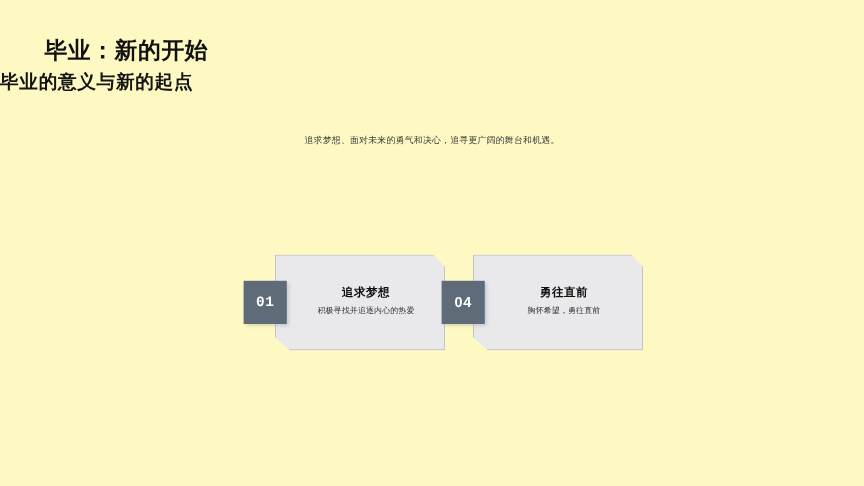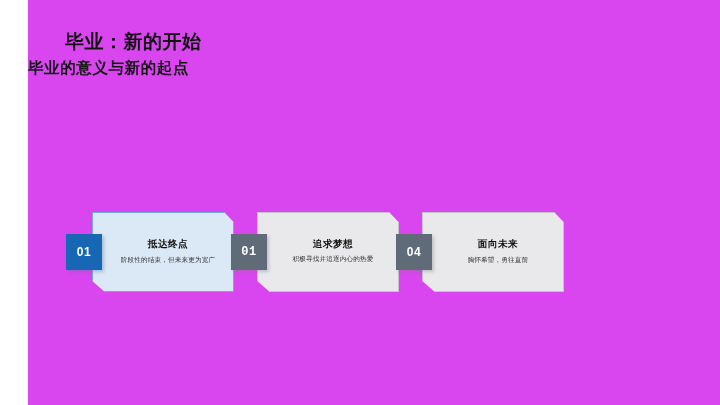--- a/index.html
+++ b/index.html
@@ -13,22 +13,21 @@
     background: #ffffff;
     font-family: "Liberation Sans", "DejaVu Sans", sans-serif;
     overflow: hidden;
     position: relative;
     color: #1a1a1a;
   }
 
   #slide {
     position: absolute;
     inset: 0;
-    background: #d946ef;
-    margin-left: 28px;
+    background: #fef9c3;
   }
 
   
   #slide-title {
     position: absolute;
     left: 37px;
     top: 29px;
     font-size: 19px;
     font-weight: bold;
     letter-spacing: 0.5px;
@@ -164,48 +163,40 @@
 </style>
 </head>
 <body>
 
 <div id="slide">
 
   <div id="slide-title">毕业：新的开始</div>
 
   <div id="content-heading">毕业的意义与新的起点</div>
 
+  <div id="content-paragraph">追求梦想、面对未来的勇气和决心，追寻更广阔的舞台和机遇。</div>
 
   <div id="card-row">
 
-    <div class="card-wrap pos-0 accent">
-      <div class="card-shadow"></div>
-      <div class="card-panel"></div>
-      <div class="card-text">
-        <div class="card-title">抵达终点</div>
-        <div class="card-desc">阶段性的结束，但未来更为宽广</div>
-      </div>
-      <div class="card-badge">01</div>
-    </div>
 
     <div class="card-wrap pos-1">
       <div class="card-shadow"></div>
       <div class="card-panel"></div>
       <div class="card-text">
         <div class="card-title">追求梦想</div>
         <div class="card-desc">积极寻找并追逐内心的热爱</div>
       </div>
       <div class="card-badge">01</div>
     </div>
 
     <div class="card-wrap pos-2">
       <div class="card-shadow"></div>
       <div class="card-panel"></div>
       <div class="card-text">
-        <div class="card-title">面向未来</div>
+        <div class="card-title">勇往直前</div>
         <div class="card-desc">胸怀希望，勇往直前</div>
       </div>
       <div class="card-badge">04</div>
     </div>
 
 
   </div>
 </div>
 
 </body></html>

